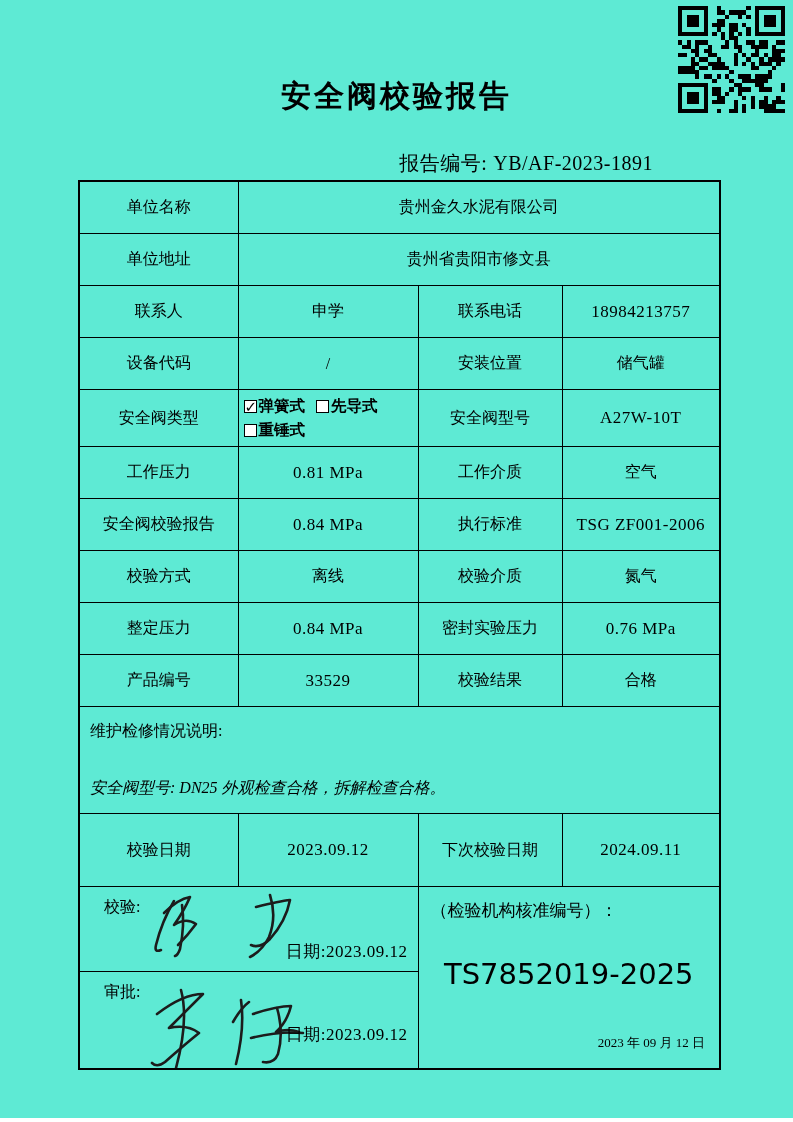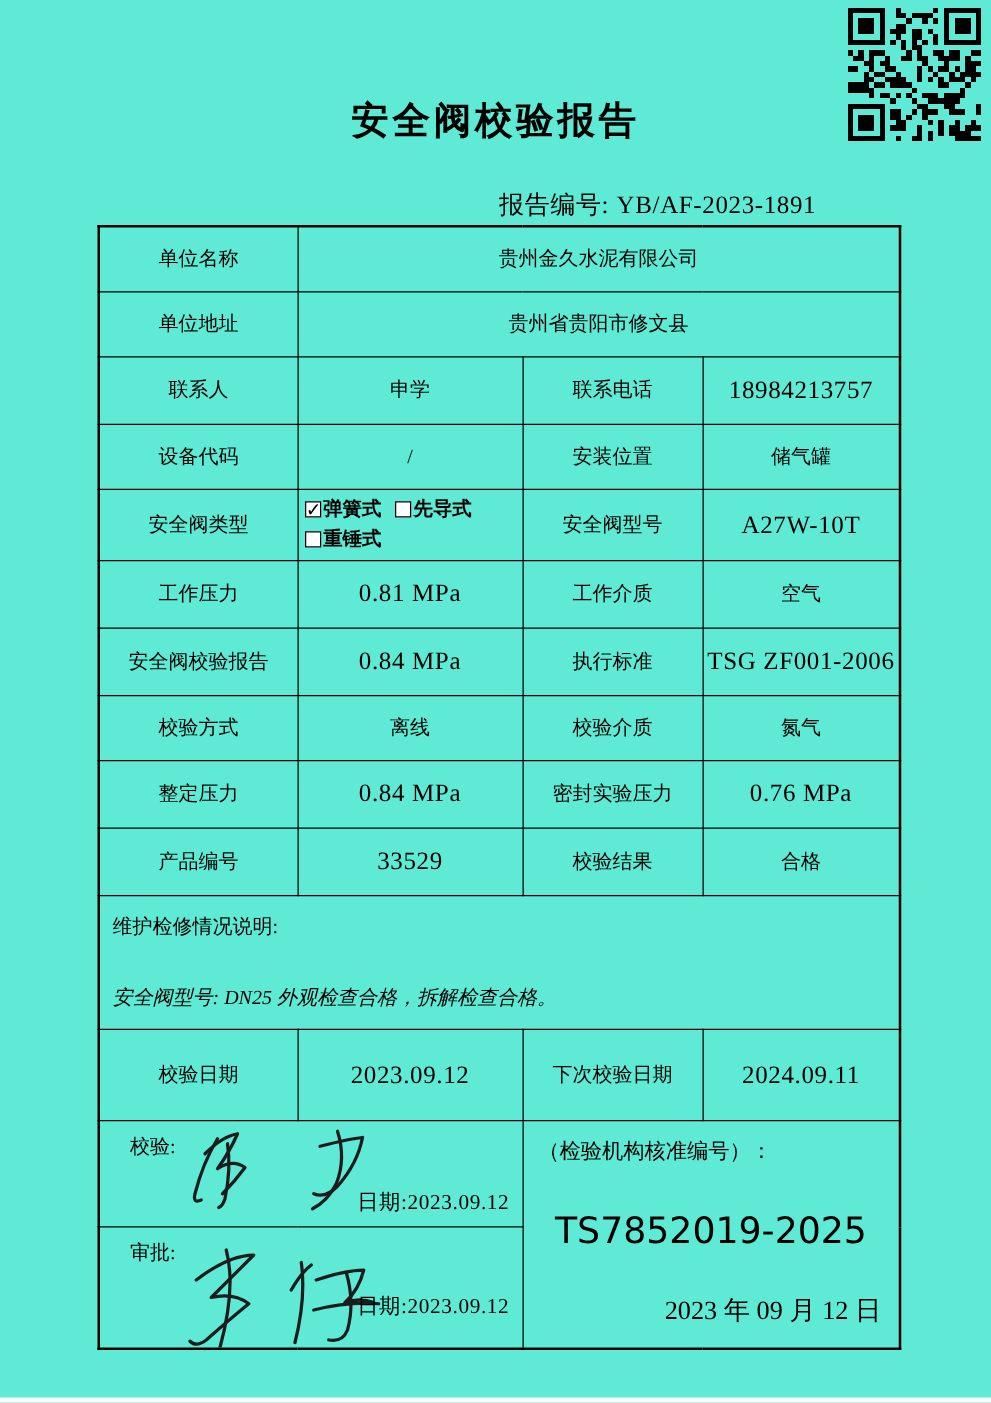--- a/index.html
+++ b/index.html
@@ -28,21 +28,21 @@
   table.form {
     position: absolute; top: 180px; left: 78px;
     width: 641px; border-collapse: collapse; table-layout: fixed;
     border: 2px solid #000; font-size: 16px;
   }
   td {
     border: 1.5px solid #000;
     text-align: center; vertical-align: middle;
     padding: 15px 2px; overflow: hidden;
   }
-  td.num { font-size: 20px; letter-spacing: 0.5px; }
+  td.num { font-size: 17px; letter-spacing: 0.5px; }
 
   td.type-cell { text-align: left; padding: 3px 5px; font-size: 15.5px; font-weight: bold; }
   .cb-line { white-space: nowrap; line-height: 24px; }
   .cb { display: inline-block; margin-right: 7px; }
   .cb-box {
     display: inline-block; width: 13px; height: 13px;
     border: 1.6px solid #000; margin-right: 2px;
     vertical-align: -2px; position: relative; background:#fff;
   }
   .cb-box.checked::after {
@@ -64,21 +64,21 @@
   .sig1 { left: 58px; top: 0px; width: 178px; height: 80px; }
   .sig2 { left: 55px; top: 12px; width: 190px; height: 88px; }
 
   td.agency-cell { position: relative; text-align: left; vertical-align: top; padding: 12px 12px; font-size: 17px; }
   .agency-code {
     position: absolute; top: 70px; left: 0; width: 100%;
     text-align: center;
     font-family: "DejaVu Sans", "Liberation Sans", sans-serif;
     font-weight: normal; font-size: 29px;
   }
-  .agency-date { position: absolute; bottom: 16px; right: 14px; font-size: 21px; }
+  .agency-date { position: absolute; bottom: 16px; right: 14px; font-size: 13px; }
 </style>
 </head>
 <body>
 
 <div class="page">
 
   <div class="qr">
     <svg id="qr-svg" viewBox="0 0 25 25">
         <rect x="0" y="0" width="1" height="1" fill="#000"></rect>
         <rect x="1" y="0" width="1" height="1" fill="#000"></rect>

